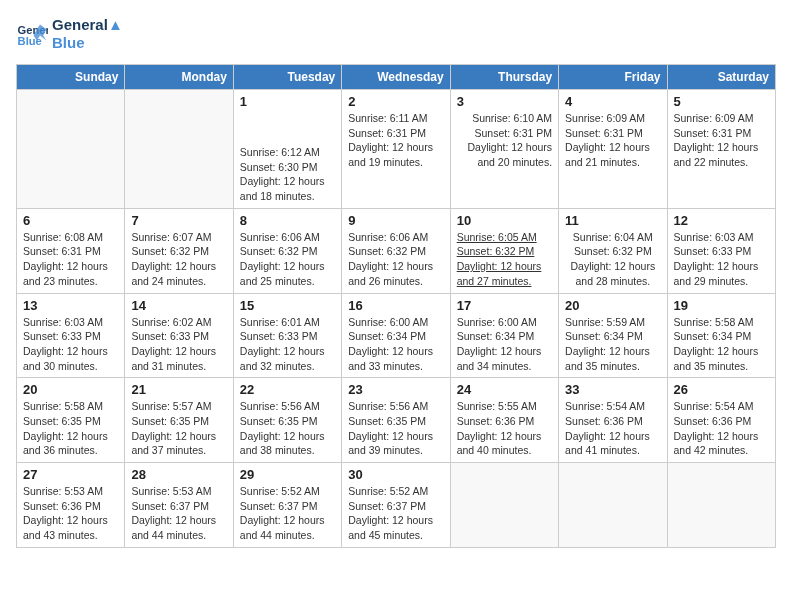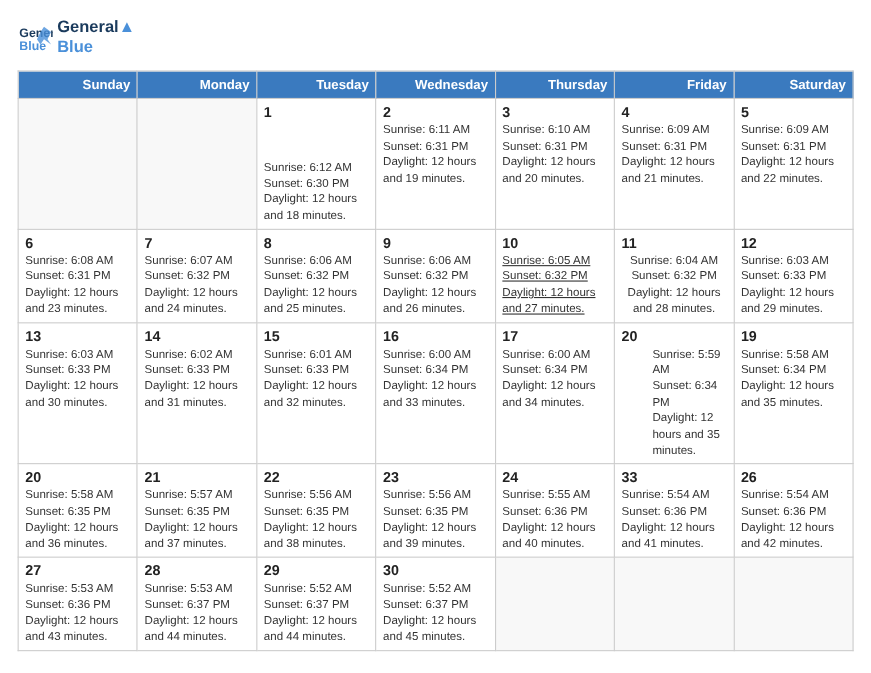--- a/index.html
+++ b/index.html
@@ -123,21 +123,21 @@
 Daylight: 12 hours and 18 minutes.</div>
         </td>
         <td>
           <div class="day-number">2</div>
           <div class="day-info" style="white-space: pre-line;">Sunrise: 6:11 AM
 Sunset: 6:31 PM
 Daylight: 12 hours and 19 minutes.</div>
         </td>
         <td>
           <div class="day-number">3</div>
-          <div class="day-info" style="white-space: pre-line;">Sunrise: 6:10 AM
+          <div class="day-info" style="white-space: pre-line; text-align: right;">Sunrise: 6:10 AM
 Sunset: 6:31 PM
 Daylight: 12 hours and 20 minutes.</div>
         </td>
         <td>
           <div class="day-number">4</div>
           <div class="day-info" style="white-space: pre-line;">Sunrise: 6:09 AM
 Sunset: 6:31 PM
 Daylight: 12 hours and 21 minutes.</div>
         </td>
         <td>
@@ -217,21 +217,21 @@
 Daylight: 12 hours and 33 minutes.</div>
         </td>
         <td>
           <div class="day-number">17</div>
           <div class="day-info" style="white-space: pre-line;">Sunrise: 6:00 AM
 Sunset: 6:34 PM
 Daylight: 12 hours and 34 minutes.</div>
         </td>
         <td>
           <div class="day-number">20</div>
-          <div class="day-info" style="white-space: pre-line; margin-left: 28px;">Sunrise: 5:59 AM
+          <div class="day-info" style="white-space: pre-line;">Sunrise: 5:59 AM
 Sunset: 6:34 PM
 Daylight: 12 hours and 35 minutes.</div>
         </td>
         <td>
           <div class="day-number">19</div>
           <div class="day-info" style="white-space: pre-line;">Sunrise: 5:58 AM
 Sunset: 6:34 PM
 Daylight: 12 hours and 35 minutes.</div>
         </td>
       </tr>

